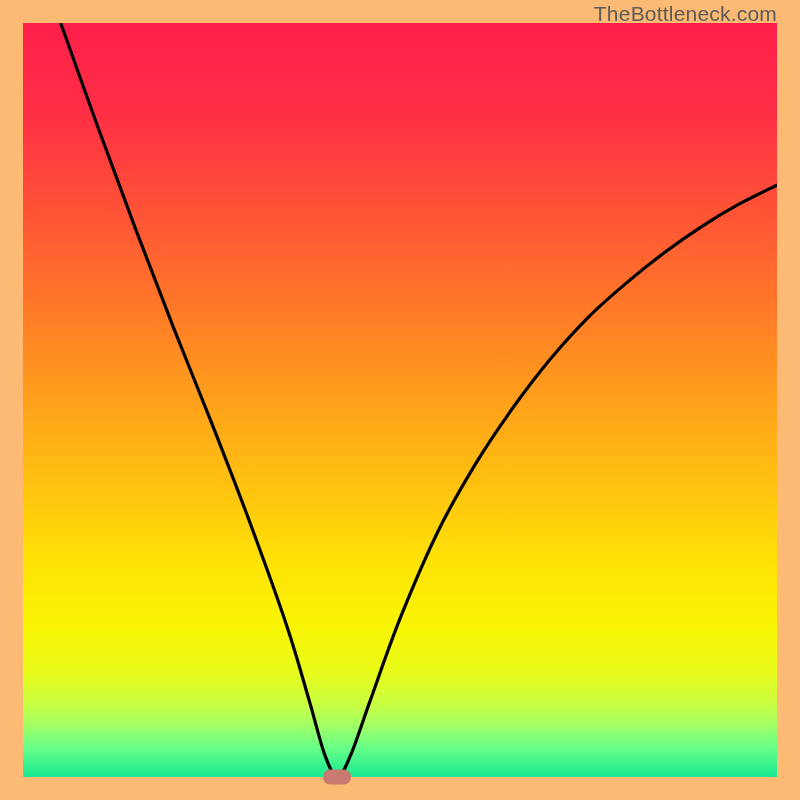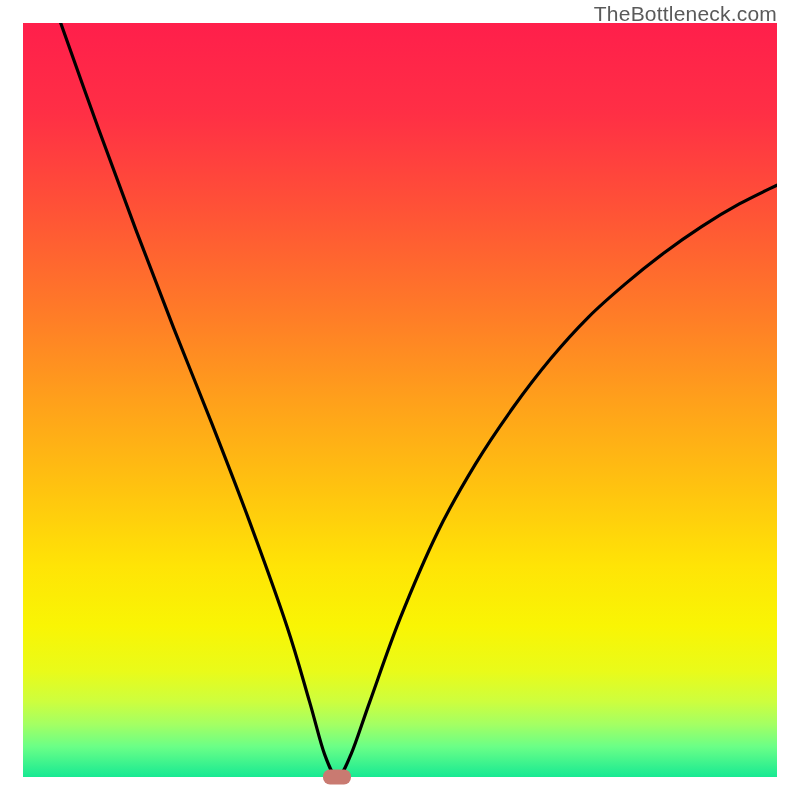--- a/index.html
+++ b/index.html
@@ -1,20 +1,20 @@
 <!DOCTYPE html>
 <html><head>
 <meta charset="utf-8">
 <style>
   * { margin: 0; padding: 0; box-sizing: border-box; }
   html, body { width: 800px; height: 800px; overflow: hidden; background: #000; }
   .outer {
     width: 800px;
     height: 800px;
-    background: #ffffff;
+    background: #fdba74;
     position: relative;
   }
   .plot {
     position: absolute;
     left: 23px;
     top: 23px;
     width: 754px;
     height: 754px;
   }
   .watermark {

